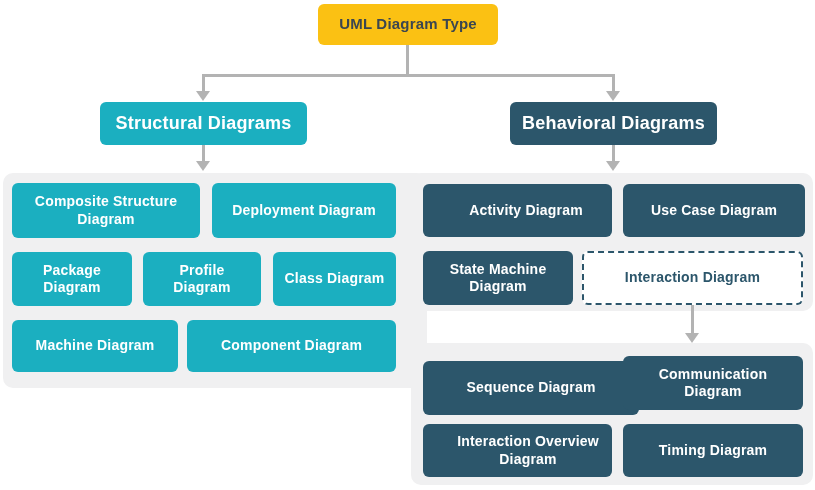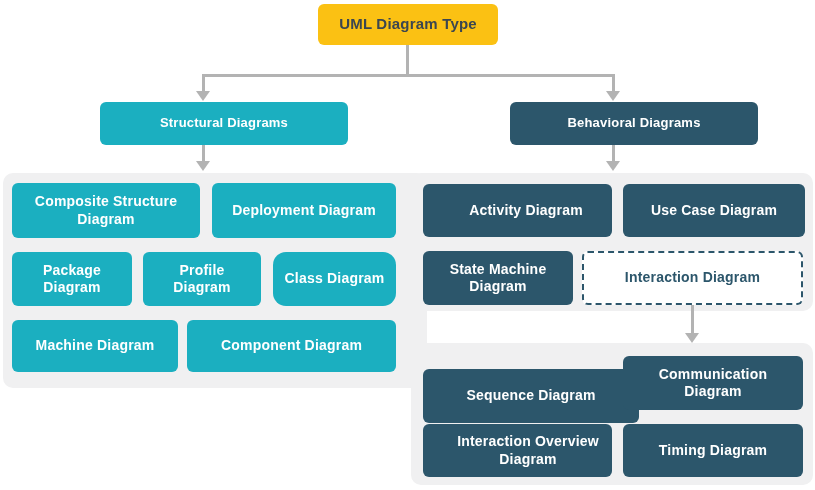--- a/index.html
+++ b/index.html
@@ -9,48 +9,48 @@
   }
   .node{
     position:absolute;display:flex;align-items:center;justify-content:center;
     text-align:center;box-sizing:border-box;border-radius:6px;
     font-weight:700;line-height:1.25;padding:2px 8px;letter-spacing:.2px;
   }
   .root-node{
     left:318px;top:4px;width:180px;height:41px;
     background:#FBC113;color:#3B4650;font-size:15px;
   }
-  .header-node{width:248px;height:43px;top:102px;font-size:13px;color:#ffffff;}
+  .header-node{width:207px;height:43px;top:102px;font-size:18px;color:#ffffff;}
   .header-structural{left:100px;background:#1BAFC0;}
   .header-behavioral{left:510px;background:#2C566B;}
   .panel{
     position:absolute;background:#F0F0F1;border-radius:10px;
   }
   .panel-structural{left:3px;top:173px;width:400px;height:215px;padding-left:24px;}
   .panel-behavioral{left:411px;top:173px;width:402px;height:138px;}
   .panel-interaction{left:411px;top:343px;width:402px;height:142px;}
   .box{font-size:14px;}
   .teal{background:#1BAFC0;color:#ffffff;}
   .dark{background:#2C566B;color:#ffffff;}
   .dashed{background:#ffffff;border:2px dashed #2C566B;color:#2C566B;}
   
   .b-composite{left:9px;top:10px;width:188px;height:55px;}
   .b-deployment{left:209px;top:10px;width:184px;height:55px;}
   .b-package{left:9px;top:79px;width:120px;height:54px;}
   .b-profile{left:140px;top:79px;width:118px;height:54px;}
-  .b-class{left:270px;top:79px;width:123px;height:54px;border-radius:13px;}
+  .b-class{left:270px;top:79px;width:123px;height:54px;}
   .b-object{left:9px;top:147px;width:166px;height:52px;}
   .b-component{left:184px;top:147px;width:209px;height:52px;}
   
   .b-activity{left:12px;top:11px;width:189px;height:53px;padding-left:25px;}
   .b-usecase{left:212px;top:11px;width:182px;height:53px;}
   .b-statemachine{left:12px;top:78px;width:150px;height:54px;}
   .b-interaction{left:171px;top:78px;width:221px;height:54px;}
   
-  .b-sequence{left:12px;top:26px;width:216px;height:54px;}
+  .b-sequence{left:12px;top:18px;width:216px;height:54px;}
   .b-communication{left:212px;top:13px;width:180px;height:54px;}
   .b-intoverview{left:12px;top:81px;width:189px;height:53px;padding-left:29px;}
   .b-timing{left:212px;top:81px;width:180px;height:53px;}
   
   .cline{position:absolute;background:#B3B3B3;}
   .arrowhead{
     position:absolute;width:0;height:0;
     border-left:7px solid transparent;border-right:7px solid transparent;
     border-top:10px solid #B3B3B3;
   }

